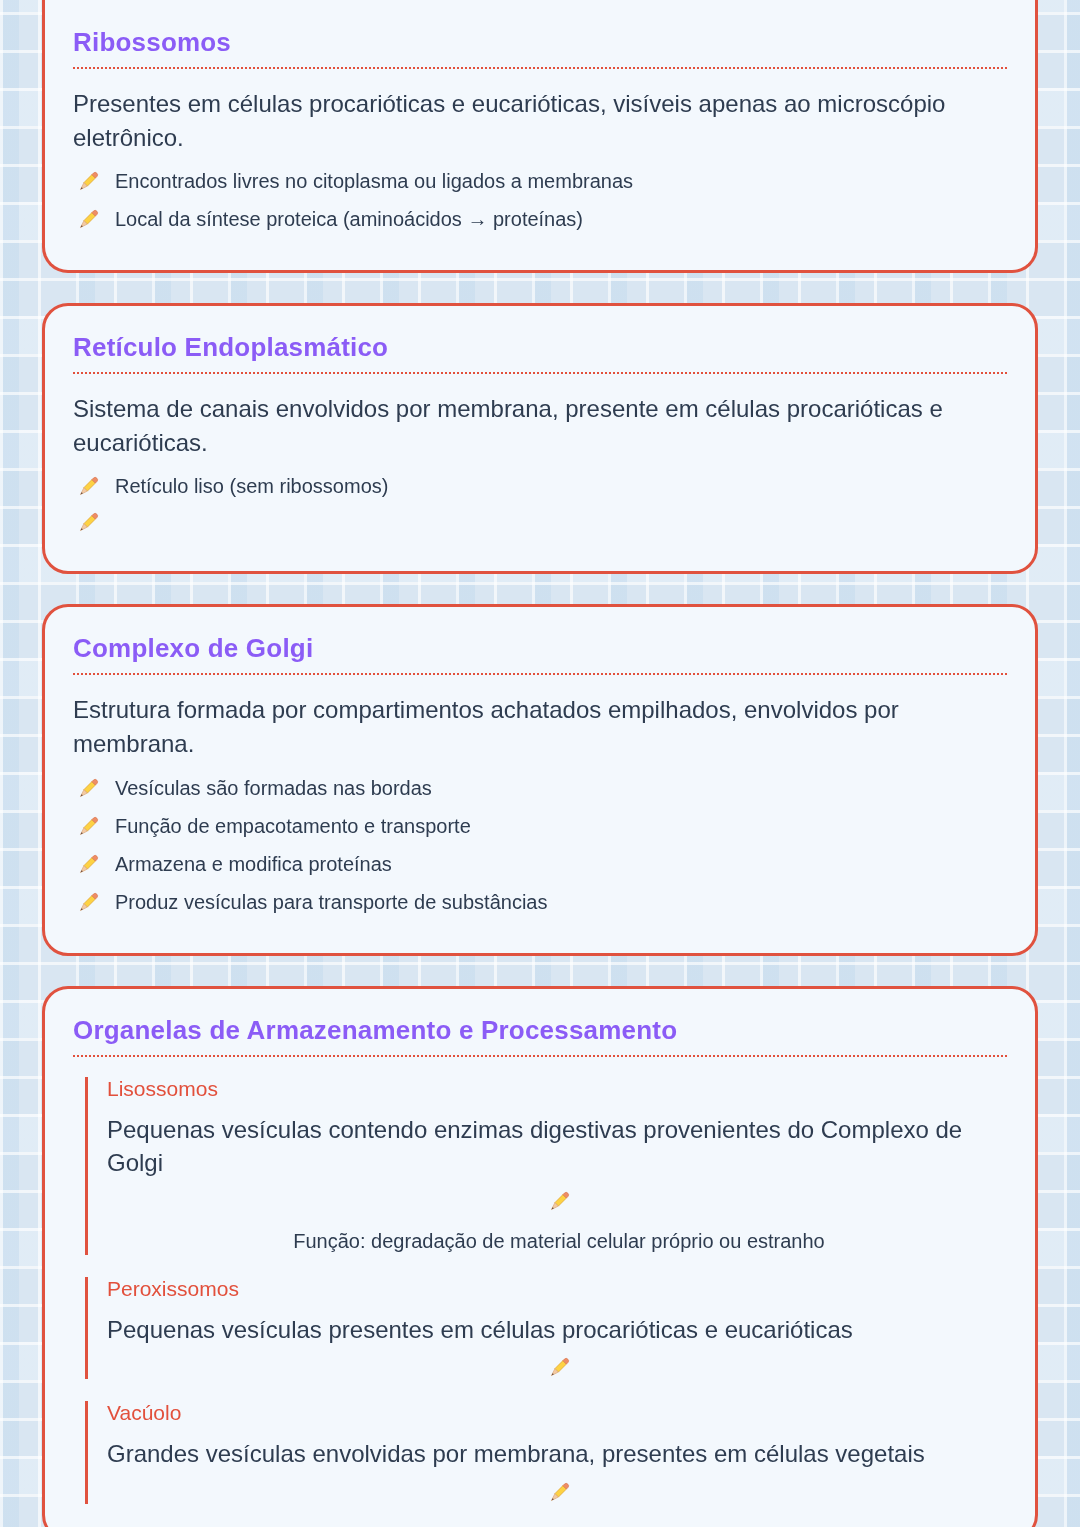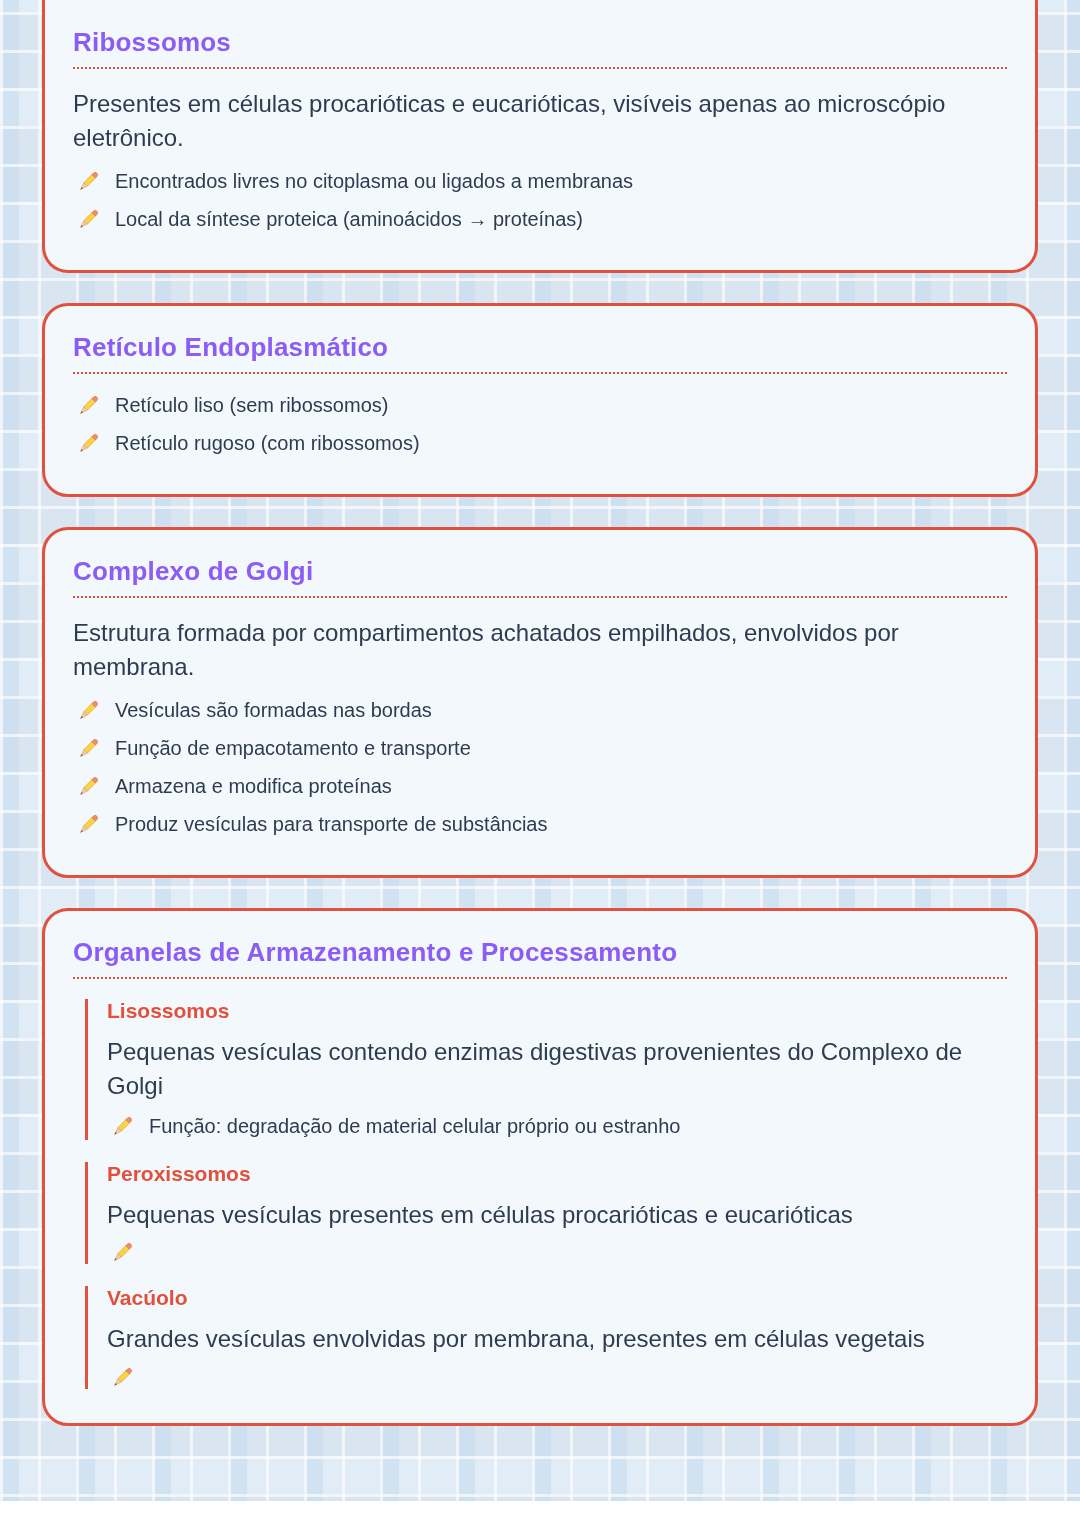--- a/index.html
+++ b/index.html
@@ -77,26 +77,26 @@
   .subsection {
     border-left: 3.5px solid #e0523f;
     margin: 20px 0 22px 12px;
     padding-left: 19px;
   }
   .subsection:last-child { margin-bottom: 8px; }
 
   .subsection-title {
     color: #e2503c;
     font-size: 21px;
-    font-weight: bold;
+    font-weight: normal;
     margin-bottom: 12px;
   }
 
   .subsection .card-intro { margin-bottom: 10px; }
-  .subsection .bullet { margin: 8px 0 2px; }
+  .subsection .bullet { margin: 8px 0 2px; flex-direction: column; }
 </style>
 </head>
 <body>
 
 <div class="page">
 
   <section class="card first">
     <h2 class="card-title">Ribossomos</h2>
     <div class="title-divider"></div>
     <p class="card-intro">Presentes em células procarióticas e eucarióticas, visíveis apenas ao microscópio eletrônico.</p>
@@ -118,38 +118,38 @@
   <path d="M3.6 20.4 L4.9 17.9 L6.1 19.1 Z" fill="#5d4037"></path>
 </svg>
           <span>Local da síntese proteica (aminoácidos → proteínas)</span>
         </li>
     </ul>
   </section>
 
   <section class="card">
     <h2 class="card-title">Retículo Endoplasmático</h2>
     <div class="title-divider"></div>
+    <p class="card-intro">Sistema de canais envolvidos por membrana, presente em células procarióticas e eucarióticas.</p>
     <ul class="bullets">
       <li class="bullet">
           <svg class="pencil" viewBox="0 0 24 24" style="display: block;" aria-hidden="true">
   <path d="M7.2 13.2 L15.6 4.8 L19.2 8.4 L10.8 16.8 Z" fill="#fdd243" stroke="#e0a32e" stroke-width="0.8"></path>
   <path d="M15.6 4.8 L17.2 3.2 A2.55 2.55 0 0 1 20.8 6.8 L19.2 8.4 Z" fill="#ee8d66" stroke="#d9734a" stroke-width="0.7"></path>
   <path d="M7.2 13.2 L10.8 16.8 L3.6 20.4 Z" fill="#f2c9a2" stroke="#dca878" stroke-width="0.7"></path>
   <path d="M3.6 20.4 L4.9 17.9 L6.1 19.1 Z" fill="#5d4037"></path>
 </svg>
           <span>Retículo liso (sem ribossomos)</span>
         </li>
       <li class="bullet">
           <svg class="pencil" viewBox="0 0 24 24" style="display: block;" aria-hidden="true">
   <path d="M7.2 13.2 L15.6 4.8 L19.2 8.4 L10.8 16.8 Z" fill="#fdd243" stroke="#e0a32e" stroke-width="0.8"></path>
   <path d="M15.6 4.8 L17.2 3.2 A2.55 2.55 0 0 1 20.8 6.8 L19.2 8.4 Z" fill="#ee8d66" stroke="#d9734a" stroke-width="0.7"></path>
   <path d="M7.2 13.2 L10.8 16.8 L3.6 20.4 Z" fill="#f2c9a2" stroke="#dca878" stroke-width="0.7"></path>
   <path d="M3.6 20.4 L4.9 17.9 L6.1 19.1 Z" fill="#5d4037"></path>
 </svg>
-          <span>Retículo rugoso (com ribossomos)</span>
         </li>
     </ul>
   </section>
 
   <section class="card">
     <h2 class="card-title">Complexo de Golgi</h2>
     <div class="title-divider"></div>
     <p class="card-intro">Estrutura formada por compartimentos achatados empilhados, envolvidos por membrana.</p>
     <ul class="bullets">
       <li class="bullet">

